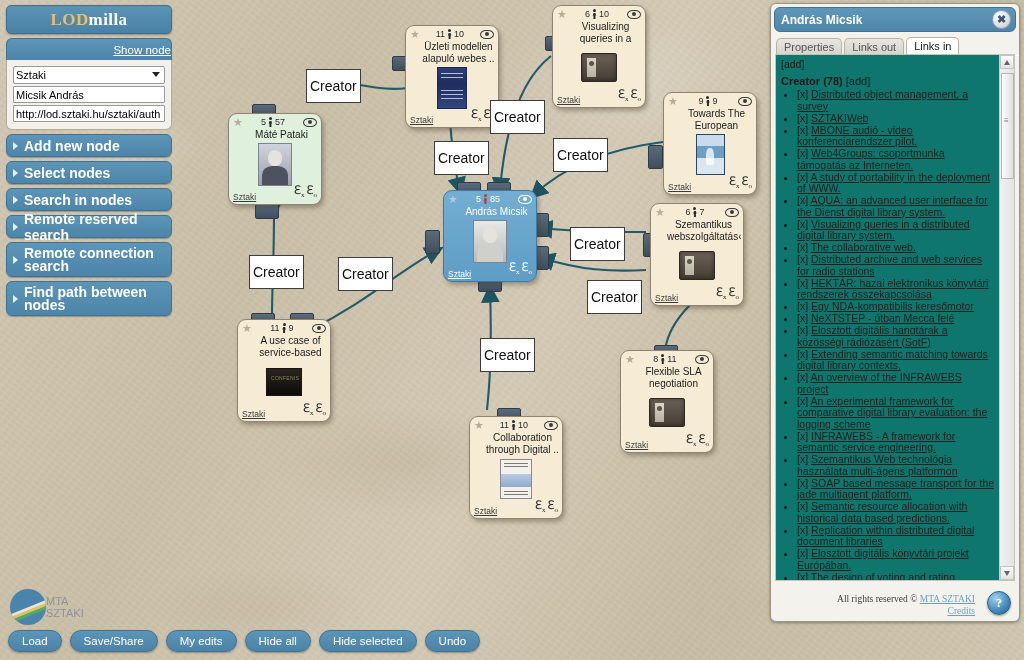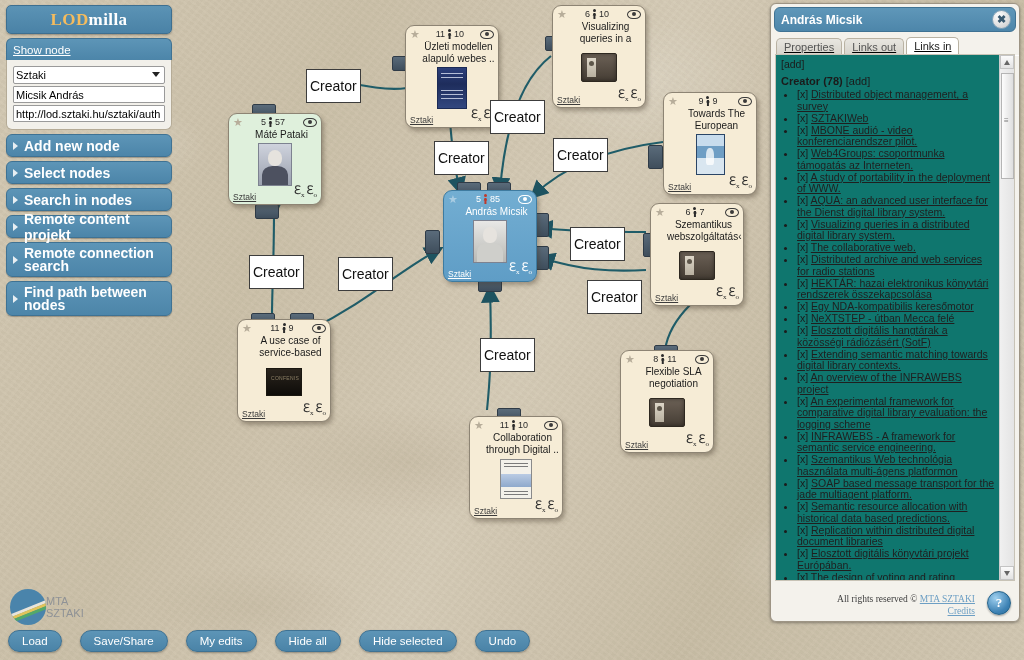--- a/index.html
+++ b/index.html
@@ -83,20 +83,21 @@
   .show-node-head {
     margin-top: 4px;
     height: 21px;
     background: linear-gradient(#5d95b7, #4c85a9);
     border-radius: 6px 6px 0 0;
     border: 1px solid #3f7293;
     border-bottom: none;
     color: #fff; font-size: 11.5px;
     display: flex; align-items: center; padding-left: 6px;
     cursor: pointer;
+    justify-content: flex-end;
   }
   .show-node-head .lbl { text-decoration: underline; }
   .show-node-body {
     background: #f2f0ea;
     border: 1px solid #b5ab96;
     border-top: none;
     border-radius: 0 0 6px 6px;
     padding: 5px 6px 7px 6px;
   }
   .sel-wrap { position: relative; }
@@ -174,21 +175,20 @@
     border: 1px solid #8aa7bb;
     color: #3a5a70; font-size: 11px; font-weight: bold;
     display: flex; align-items: center; justify-content: center;
     cursor: pointer;
   }
   .rp-tabs {
     margin: 4px 0 0 5px;
     display: flex; align-items: flex-end;
     height: 19px;
     border-bottom: 1px solid #ffffff;
-    text-decoration: underline;
   }
   .rp-tab {
     font-size: 11px;
     padding: 2px 7px 2px 7px;
     margin-right: 2px;
     background: linear-gradient(#e8e6e0, #d6d3cb);
     border: 1px solid #b9b2a3;
     border-bottom: none;
     border-radius: 5px 5px 0 0;
     color: #555; cursor: pointer;
@@ -493,21 +493,21 @@
   }
   .mta-circle .s1 { top: 18px; background: #e8e4da; }
   .mta-circle .s2 { top: 21px; background: #e0c35a; }
   .mta-circle .s3 { top: 24px; background: #53a86a; }
   .mta-text {
     font-size: 11px; line-height: 12px; color: #8f9296;
     font-family: "Liberation Sans", sans-serif;
   }
   .bar-btns {
     position: absolute; left: 8px; bottom: 8px;
-    display: flex; gap: 18px; align-items: center;
+    display: flex; gap: 8px; align-items: center;
   }
   .bar-btn {
     background: linear-gradient(#5d95b7, #4a83a7);
     border: 1px solid #3f7293;
     border-radius: 12px;
     color: #fff; font-size: 11.5px;
     padding: 4px 13px;
     box-shadow: 0 1px 2px rgba(0,0,0,.3);
     cursor: pointer;
     white-space: nowrap;
@@ -829,21 +829,21 @@
     <div class="panel-btn">
       <span class="arrow"></span>
       <span class="lbl">Select nodes</span>
     </div>
     <div class="panel-btn">
       <span class="arrow"></span>
       <span class="lbl">Search in nodes</span>
     </div>
     <div class="panel-btn">
       <span class="arrow"></span>
-      <span class="lbl">Remote content projekt</span>
+      <span class="lbl">Remote reserved search</span>
     </div>
     <div class="panel-btn two-line">
       <span class="arrow"></span>
       <span class="lbl">Remote connection
 search</span>
     </div>
     <div class="panel-btn two-line">
       <span class="arrow"></span>
       <span class="lbl">Find path between
 nodes</span>

